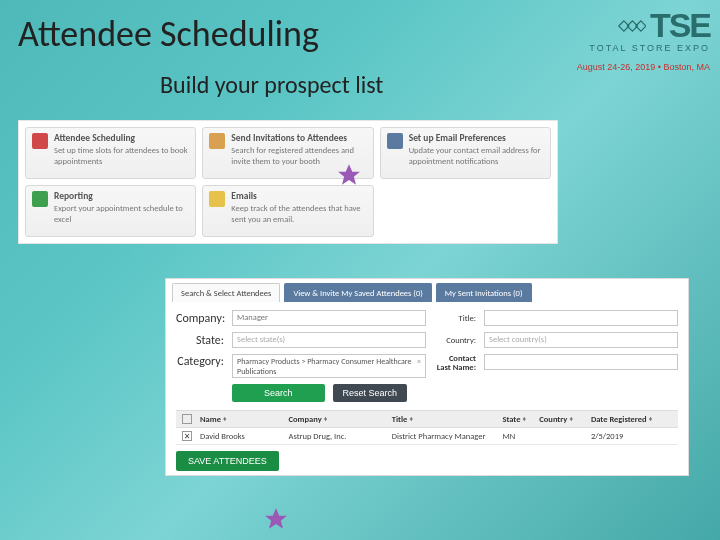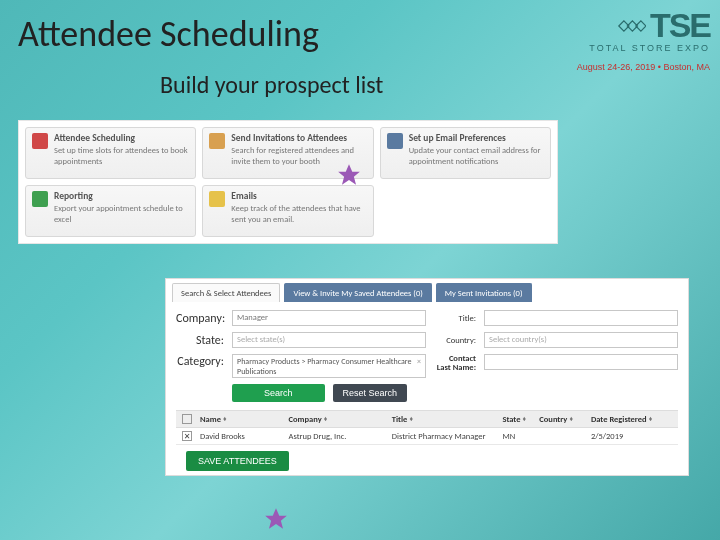--- a/index.html
+++ b/index.html
@@ -73,21 +73,21 @@
     font-size: 8px; color: #555; padding: 2px 4px; height: 24px; line-height:1.2;
     position: relative;
   }
   .catbox .x { position:absolute; right:4px; top:2px; color:#999;}
   .btnrow { display: flex; gap: 8px; margin: 6px 0 8px 56px; }
   .btn {
     font-size: 9px; padding: 4px 32px; border-radius: 2px; border: none;
     color: #fff; background: #1f9f4f;
   }
   .btn.grey { background: #404852; color:#fff; padding:4px 10px; }
-  .btn.save { background: #1a8c43; padding: 5px 12px; margin: 6px 0 0 10px; }
+  .btn.save { background: #1a8c43; padding: 5px 12px; margin: 6px 0 0 0; }
 
   .tblhead, .tblrow {
     display: grid; 
     grid-template-columns: 18px 1.2fr 1.4fr 1.5fr 0.5fr 0.7fr 1.1fr;
     font-size: 8.5px; align-items: center; padding: 3px 6px;
   }
   .tblhead { background: #eeeeee; color: #333; font-weight: bold; border-top:1px solid #ddd; border-bottom:1px solid #ddd;}
   .tblhead span { display:flex; align-items:flex-start; gap:2px;}
   .tblrow { color:#444; border-bottom:1px solid #e8e8e8; }
   .sortmark { font-size:7px; color:#777; }

